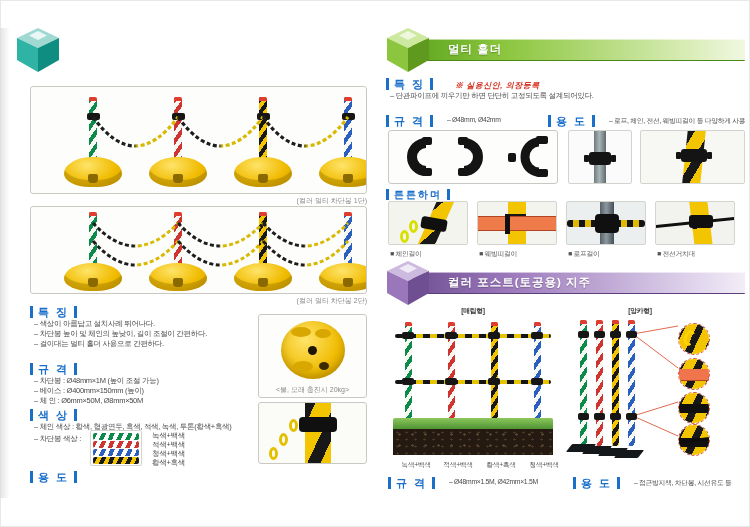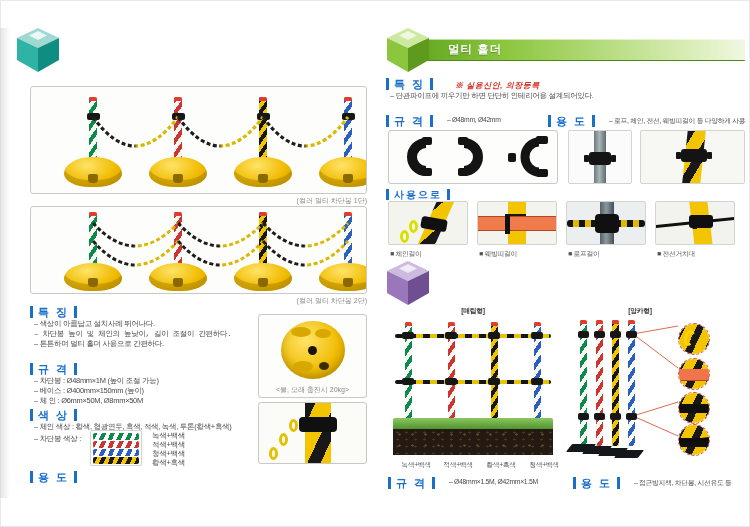--- a/index.html
+++ b/index.html
@@ -153,22 +153,22 @@
     <div class="pbase" style="left:33px; top:56px; height:28px;"></div>
     <div class="pbase" style="left:118px; top:56px; height:28px;"></div>
     <div class="pbase" style="left:203px; top:56px; height:28px;"></div>
     <div class="pbase" style="left:288px; top:56px; height:28px;"></div>
   </div>
   <div class="caption" style="left:240px; top:296px; width:127px; text-align:right;">(컬러 멀티 차단봉 2단)</div>
 
   <div class="sec-head" style="left:30px; top:305px;"><span class="t">특 징</span></div>
   <ul class="ul" style="position:absolute; left:34px; top:319px;">
     <li class="small" style="position:static; display:block;">– 색상이 아름답고 설치사례 뛰어나다.</li>
-    <li class="small" style="position:static; display:block;font-family:Liberation Mono, monospace;">– 차단봉 높이 및 체인의 높낮이, 길이 조절이 간편하다.</li>
-    <li class="small" style="position:static; display:block;">– 튼튼하며 멀티 홀더 사용으로 간편하다.</li>
+    <li class="small" style="position:static; display:block;">– 차단봉 높이 및 체인의 높낮이, 길이 조절이 간편하다.</li>
+    <li class="small" style="position:static; display:block;">– 걸이대는 멀티 홀더 사용으로 간편하다.</li>
   </ul>
 
   <div class="sec-head" style="left:30px; top:362px;"><span class="t">규 격</span></div>
   <ul class="ul" style="position:absolute; left:34px; top:376px;">
     <li class="small" style="position:static; display:block;">– 차단봉 : Ø48mm×1M (높이 조절 가능)</li>
     <li class="small" style="position:static; display:block;">– 베이스 : Ø400mm×150mm (높이)</li>
     <li class="small" style="position:static; display:block;">– 체 인 : Ø6mm×50M, Ø8mm×50M</li>
   </ul>
 
   <div class="sec-head" style="left:30px; top:408px;"><span class="t">색 상</span></div>
@@ -216,21 +216,21 @@
   <svg class="cube cube-green" viewBox="0 0 48 46" style="left:384px; top:27px;">
     <polygon class="c-top" points="24,1 45,11 24,21 3,11"></polygon>
     <polygon class="c-left" points="3,11 24,21 24,45 3,33"></polygon>
     <polygon class="c-right" points="45,11 24,21 24,45 45,33"></polygon>
     <polygon class="c-gloss" points="24,4 33,8.5 24,13 15,8.5"></polygon>
   </svg>
   <div class="note-red" style="left:432px; top:80px;margin-left:23px;">※ 실용신안, 의장등록</div>
 
   <div class="sec-head" style="left:386px; top:77px;"><span class="t">특 징</span></div>
   <ul class="ul" style="position:absolute; left:390px; top:91px; width:356px;">
-    <li class="small" style="position:static; display:block;">– 단관파이프에 끼우기만 하면 단단히 인테리어용 설계되어있다.</li>
+    <li class="small" style="position:static; display:block;">– 단관파이프에 끼우기만 하면 단단히 고정되도록 설계되어있다.</li>
   </ul>
 
   <div class="sec-head" style="left:386px; top:114px;"><span class="t">규 격</span></div>
   <div class="tiny" style="left:447px; top:116px;">– Ø48mm, Ø42mm</div>
   <div class="sec-head" style="left:548px; top:114px;"><span class="t">용 도</span></div>
   <div class="tiny" style="left:609px; top:116px; width:140px;">– 로프, 체인, 전선, 웨빙띠걸이 등 다양하게 사용</div>
 
   <div class="frame" style="left:388px; top:130px; width:170px; height:54px;">
     <div class="clampwrap">
       <svg width="46" height="44" viewBox="0 0 46 44">
@@ -253,21 +253,21 @@
   </div>
   <div class="photo" style="left:568px; top:130px; width:64px; height:54px; background:#fbfbfb;">
     <div class="pole-gray"></div>
     <div class="clamp-on" style="top:21px;"></div>
   </div>
   <div class="photo" style="left:640px; top:130px; width:105px; height:54px; background:#f7f7f3;">
     <div class="pole-yb" style="left:44px; transform:rotate(6deg);"></div>
     <div class="clamp-on" style="left:53px; top:18px; width:26px;"></div>
   </div>
 
-  <div class="sec-head" style="left:386px; top:188px; font-size:10px;"><span class="t">사용으로</span></div>
+  <div class="sec-head" style="left:386px; top:188px; font-size:10px;"><span class="t">튼튼하며</span></div>
   <div class="photo" style="left:388px; top:201px; width:80px; height:44px; background:#f4f4ef;">
     <div style="position:absolute; left:38px; top:-12px; width:16px; height:70px; transform:rotate(24deg);
                 background:repeating-linear-gradient(115deg,#181818 0 10px,#f2c500 10px 26px);"></div>
     <div style="position:absolute; left:32px; top:16px; width:26px; height:12px; background:#101010; border-radius:3px; transform:rotate(10deg);"></div>
     <div class="chain-link" style="left:20px; top:18px; border-color:#d8e000;"></div>
     <div class="chain-link" style="left:11px; top:28px; border-color:#d8e000;"></div>
   </div>
   <div class="photo" style="left:477px; top:201px; width:80px; height:44px; background:#f4f4ef;">
     <div style="position:absolute; left:30px; top:-6px; width:18px; height:56px;
                 background:repeating-linear-gradient(180deg,#f2c500 0 18px,#181818 18px 30px);"></div>
@@ -283,20 +283,23 @@
     <div style="position:absolute; left:36px; top:-8px; width:18px; height:60px; transform:rotate(-7deg);
                 background:repeating-linear-gradient(180deg,#f2c500 0 22px,#181818 22px 34px);"></div>
     <div class="wire-ln" style="top:19px; transform:rotate(-6deg);"></div>
     <div style="position:absolute; left:33px; top:13px; width:24px; height:13px; background:#101010; border-radius:3px;"></div>
   </div>
   <div class="case-cap" style="left:390px; top:249px;">■ 체인걸이</div>
   <div class="case-cap" style="left:479px; top:249px;">■ 웨빙띠걸이</div>
   <div class="case-cap" style="left:568px; top:249px;">■ 로프걸이</div>
   <div class="case-cap" style="left:657px; top:249px;">■ 전선거치대</div>
 
+  <div class="banner-bar bar-purple" style="left:412px; top:272px; width:333px;">
+    <span class="bt" style="padding-left:36px;">컬러 포스트(토공용) 지주</span>
+  </div>
   <svg class="cube cube-purple" viewBox="0 0 48 46" style="left:384px; top:260px;">
     <polygon class="c-top" points="24,1 45,11 24,21 3,11"></polygon>
     <polygon class="c-left" points="3,11 24,21 24,45 3,33"></polygon>
     <polygon class="c-right" points="45,11 24,21 24,45 45,33"></polygon>
     <polygon class="c-gloss" points="24,4 33,8.5 24,13 15,8.5"></polygon>
   </svg>
 
   <div class="tiny" style="left:393px; top:306px; width:160px; text-align:center; color:#333; font-weight:bold;">[매립형]</div>
   <div class="tiny" style="left:565px; top:306px; width:150px; text-align:center; color:#333; font-weight:bold;">[앙카형]</div>
 

